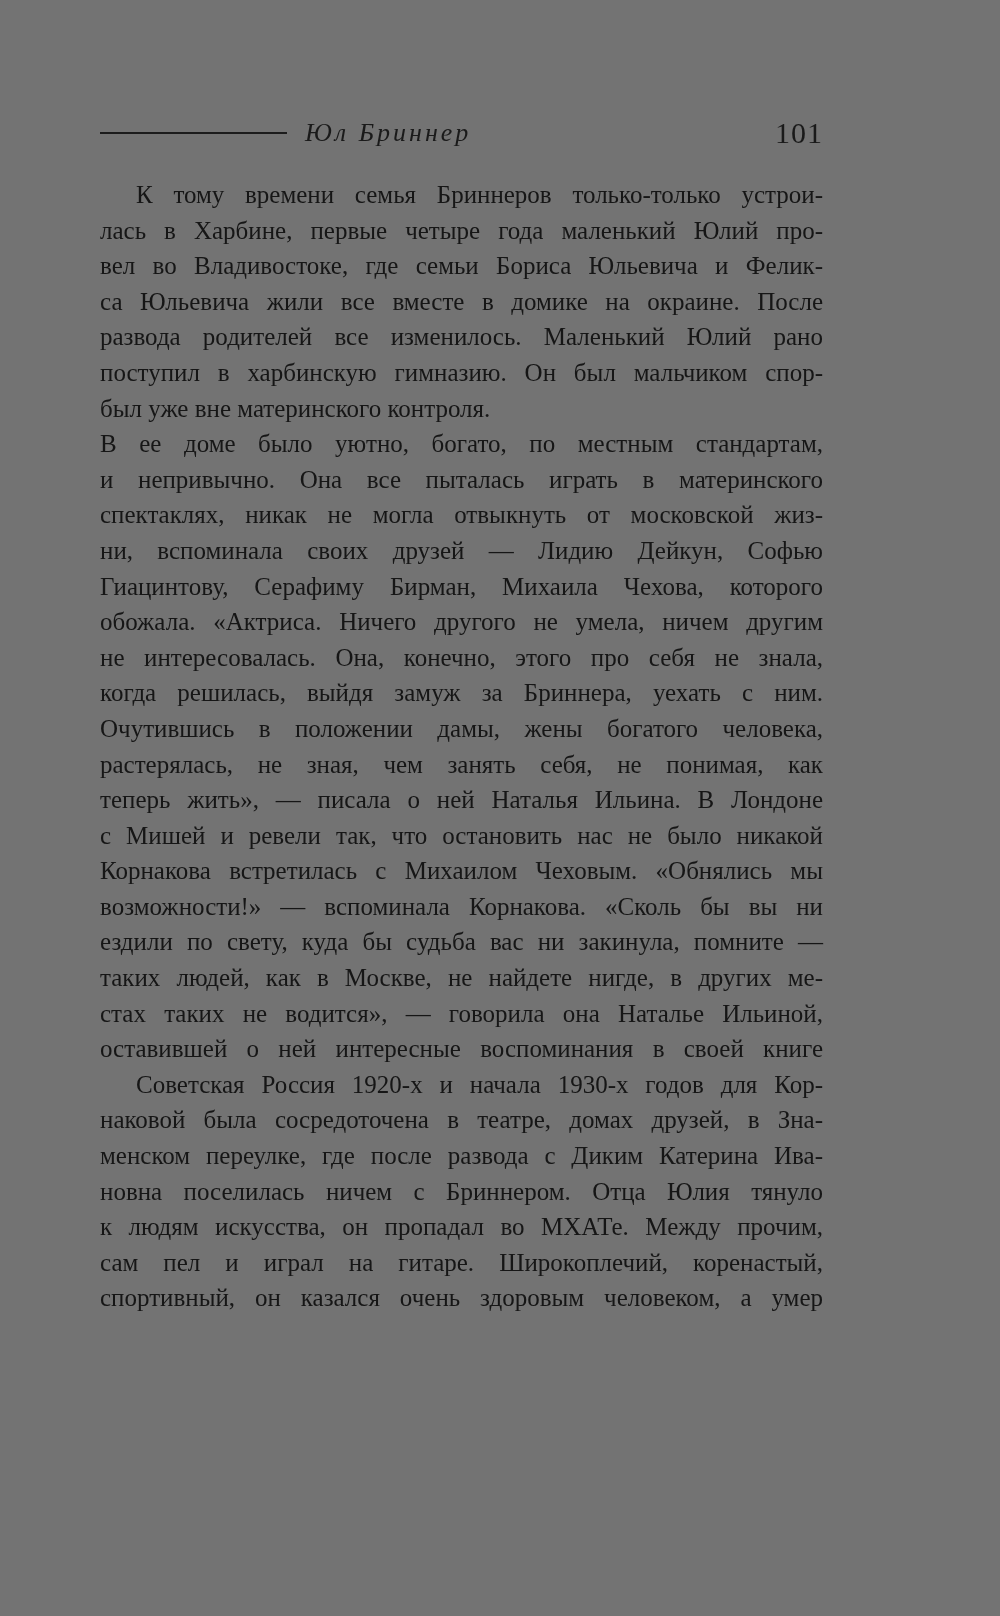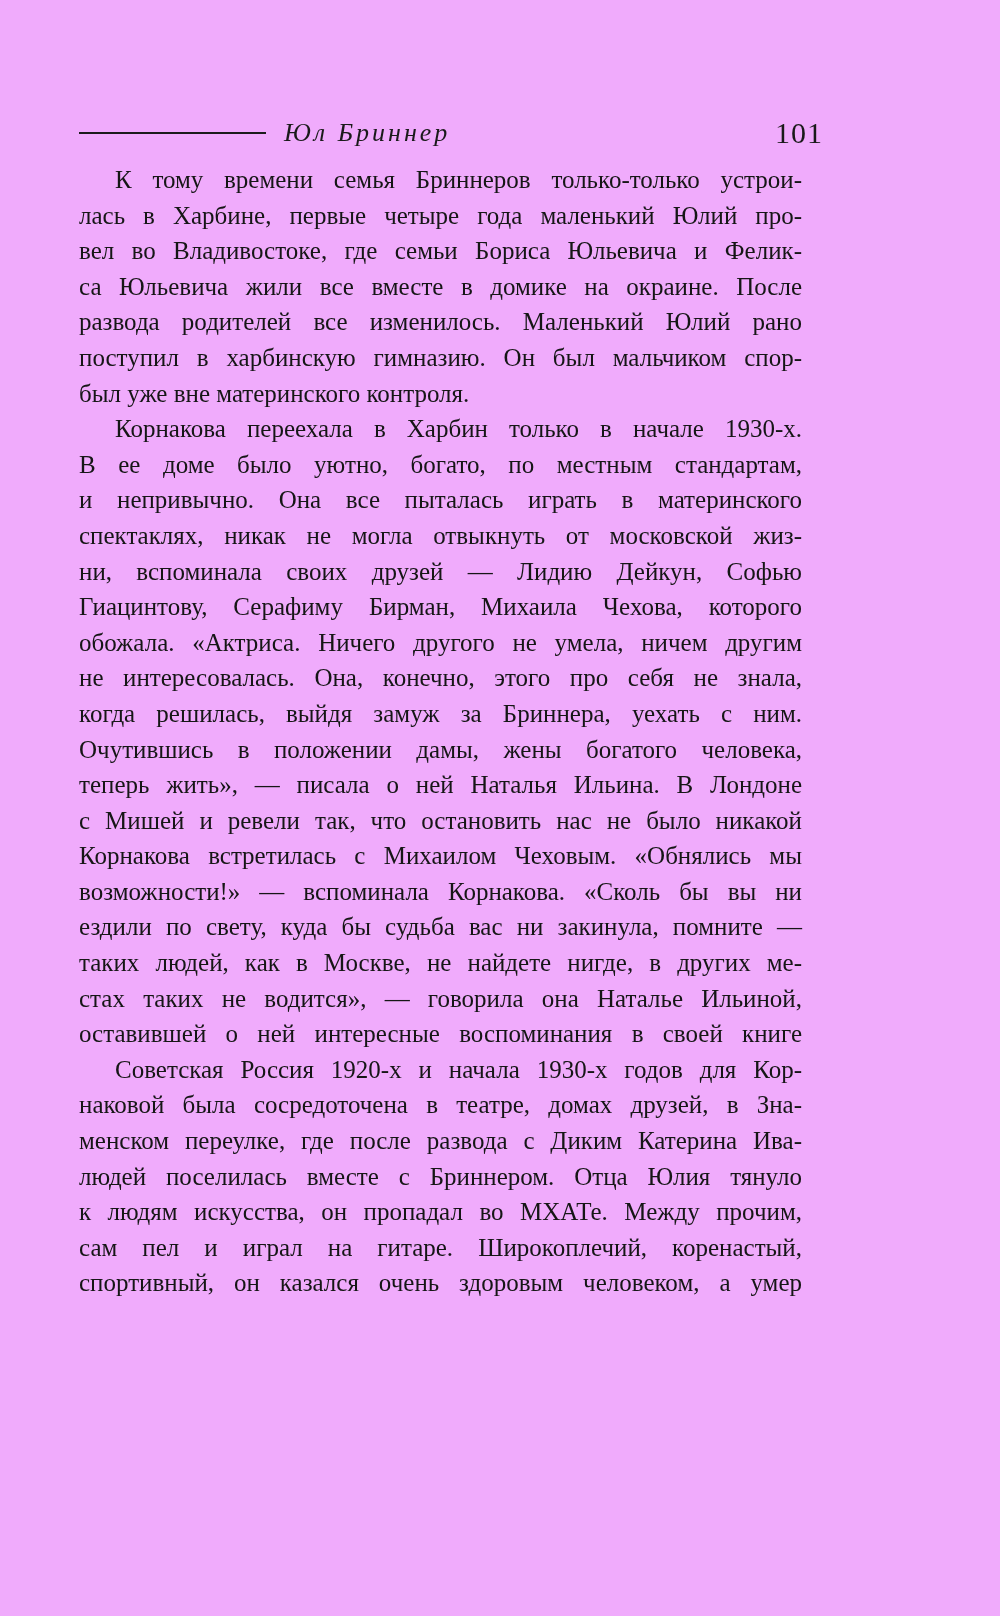--- a/index.html
+++ b/index.html
@@ -5,26 +5,26 @@
   html, body {
     margin: 0;
     padding: 0;
     background: #e9e9e9;
   }
   .page {
     position: relative;
     width: 1000px;
     height: 1616px;
     margin: 0 auto;
-    background: #f0abfc;
+    background: #737373;
     color: #161616;
     font-family: "Liberation Serif", "DejaVu Serif", serif;
     overflow: hidden;
     box-sizing: border-box;
-    padding: 118px 177px 0 79px;
+    padding: 118px 177px 0 100px;
   }
   .page-header {
     display: flex;
     align-items: center;
     height: 30px;
   }
   .header-rule {
     display: inline-block;
     width: 187px;
     height: 0;
@@ -39,21 +39,21 @@
     white-space: nowrap;
     color: #1a1a1a;
   }
   .page-number {
     margin-left: auto;
     font-size: 30px;
     letter-spacing: 1px;
     color: #1a1a1a;
   }
   .body-text {
-    margin-top: 14px;
+    margin-top: 29px;
     width: 723px;
     font-size: 25px;
   }
   .line {
     line-height: 35.6px;
     height: 35.6px;
     text-align: justify;
     text-align-last: justify;
     -moz-text-align-last: justify;
     white-space: normal;
@@ -84,45 +84,45 @@
       <div class="line first">К тому времени семья Бриннеров только-только устрои-</div>
       <div class="line">лась в Харбине, первые четыре года маленький Юлий про-</div>
       <div class="line">вел во Владивостоке, где семьи Бориса Юльевича и Фелик-</div>
       <div class="line">са Юльевича жили все вместе в домике на окраине. После</div>
       <div class="line">развода родителей все изменилось. Маленький Юлий рано</div>
       <div class="line">поступил в харбинскую гимназию. Он был мальчиком спор-</div>
       <div class="line last">был уже вне материнского контроля.</div>
     </div>
 
     <div class="para">
-      <div class="line first">Корнакова переехала в Харбин только в начале 1930-х.</div>
       <div class="line">В ее доме было уютно, богато, по местным стандартам,</div>
       <div class="line">и непривычно. Она все пыталась играть в материнского</div>
       <div class="line">спектаклях, никак не могла отвыкнуть от московской жиз-</div>
       <div class="line">ни, вспоминала своих друзей — Лидию Дейкун, Софью</div>
       <div class="line">Гиацинтову, Серафиму Бирман, Михаила Чехова, которого</div>
       <div class="line">обожала. «Актриса. Ничего другого не умела, ничем другим</div>
       <div class="line">не интересовалась. Она, конечно, этого про себя не знала,</div>
       <div class="line">когда решилась, выйдя замуж за Бриннера, уехать с ним.</div>
       <div class="line">Очутившись в положении дамы, жены богатого человека,</div>
+      <div class="line">растерялась, не зная, чем занять себя, не понимая, как</div>
       <div class="line">теперь жить», — писала о ней Наталья Ильина. В Лондоне</div>
       <div class="line">с Мишей и ревели так, что остановить нас не было никакой</div>
       <div class="line">Корнакова встретилась с Михаилом Чеховым. «Обнялись мы</div>
       <div class="line">возможности!» — вспоминала Корнакова. «Сколь бы вы ни</div>
       <div class="line">ездили по свету, куда бы судьба вас ни закинула, помните —</div>
       <div class="line">таких людей, как в Москве, не найдете нигде, в других ме-</div>
       <div class="line">стах таких не водится», — говорила она Наталье Ильиной,</div>
       <div class="line">оставившей о ней интересные воспоминания в своей книге</div>
     </div>
 
     <div class="para">
       <div class="line first">Советская Россия 1920-х и начала 1930-х годов для Кор-</div>
       <div class="line">наковой была сосредоточена в театре, домах друзей, в Зна-</div>
       <div class="line">менском переулке, где после развода с Диким Катерина Ива-</div>
-      <div class="line">людей поселилась вместе с Бриннером. Отца Юлия тянуло</div>
+      <div class="line">новна поселилась ничем с Бриннером. Отца Юлия тянуло</div>
       <div class="line">к людям искусства, он пропадал во МХАТе. Между прочим,</div>
       <div class="line">сам пел и играл на гитаре. Широкоплечий, коренастый,</div>
       <div class="line">спортивный, он казался очень здоровым человеком, а умер</div>
     </div>
 
   </main>
 
 </div>
 
 </body></html>

